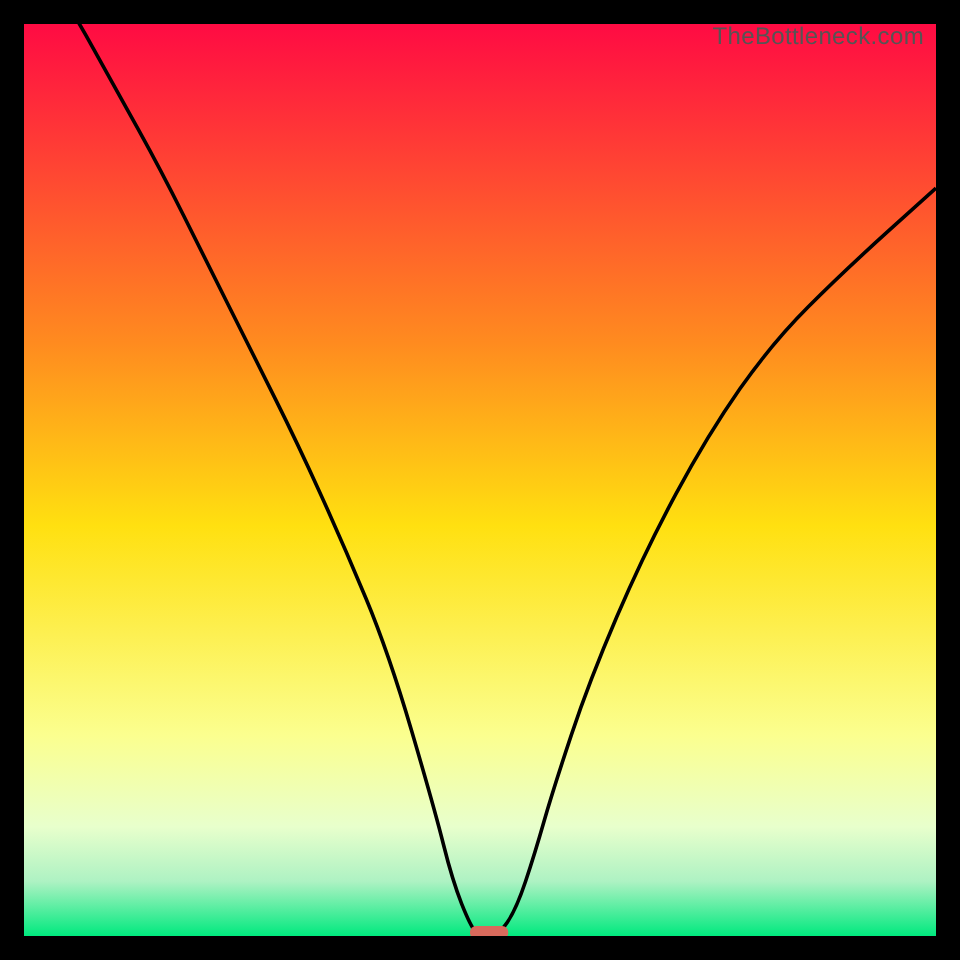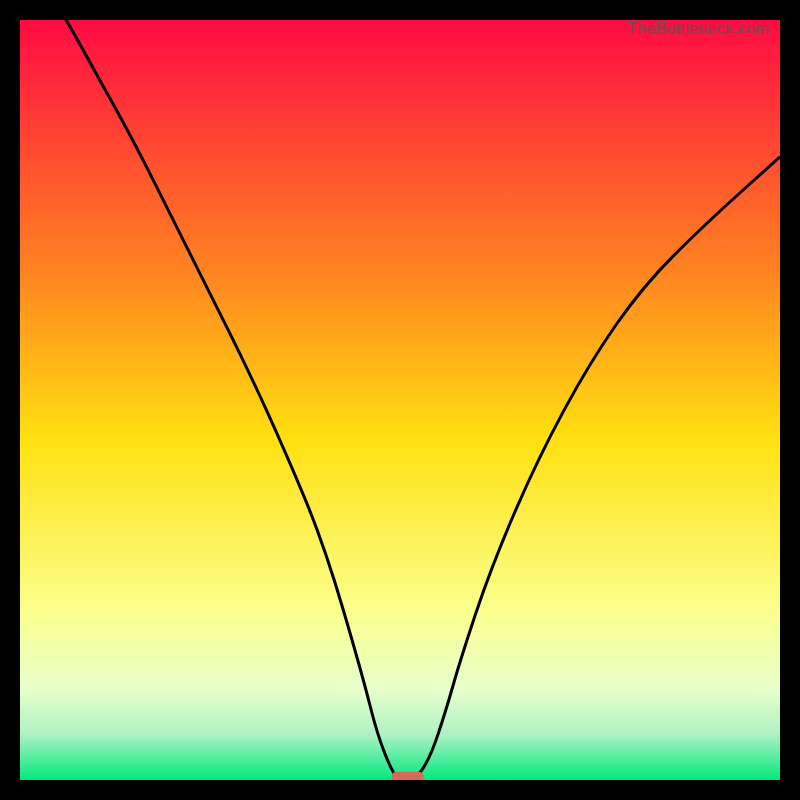--- a/index.html
+++ b/index.html
@@ -23,21 +23,21 @@
     top: 20px;
     width: 760px;
     height: 760px;
     overflow: hidden;
   }
   .watermark {
     position: absolute;
     top: 0px;
     right: 10px;
     color: #555;
-    font-size: 16px;
+    font-size: 20px;
     font-weight: 500;
     letter-spacing: 0.3px;
     z-index: 5;
   }
   svg {
     display: block;
     width: 760px;
     height: 760px;
   }
 </style>

